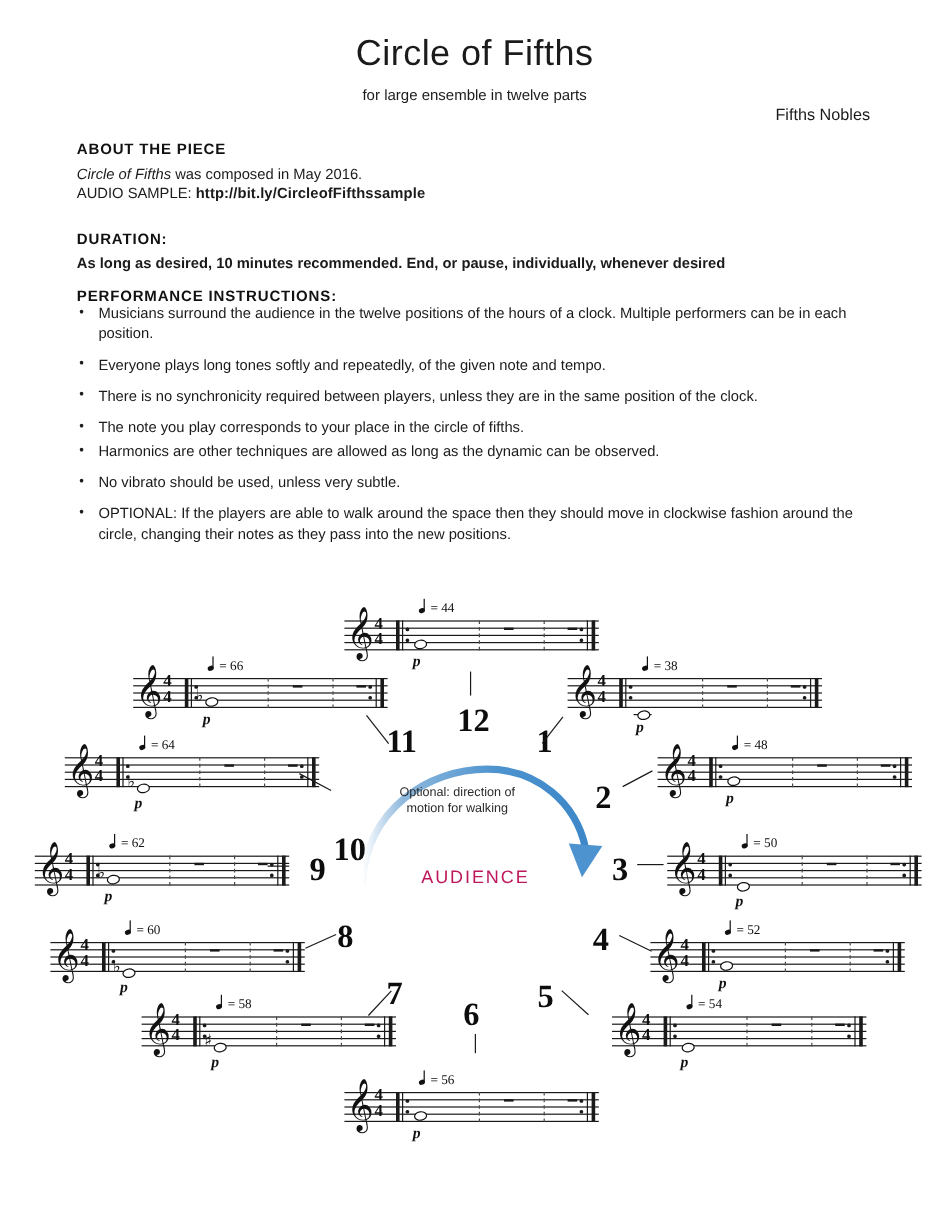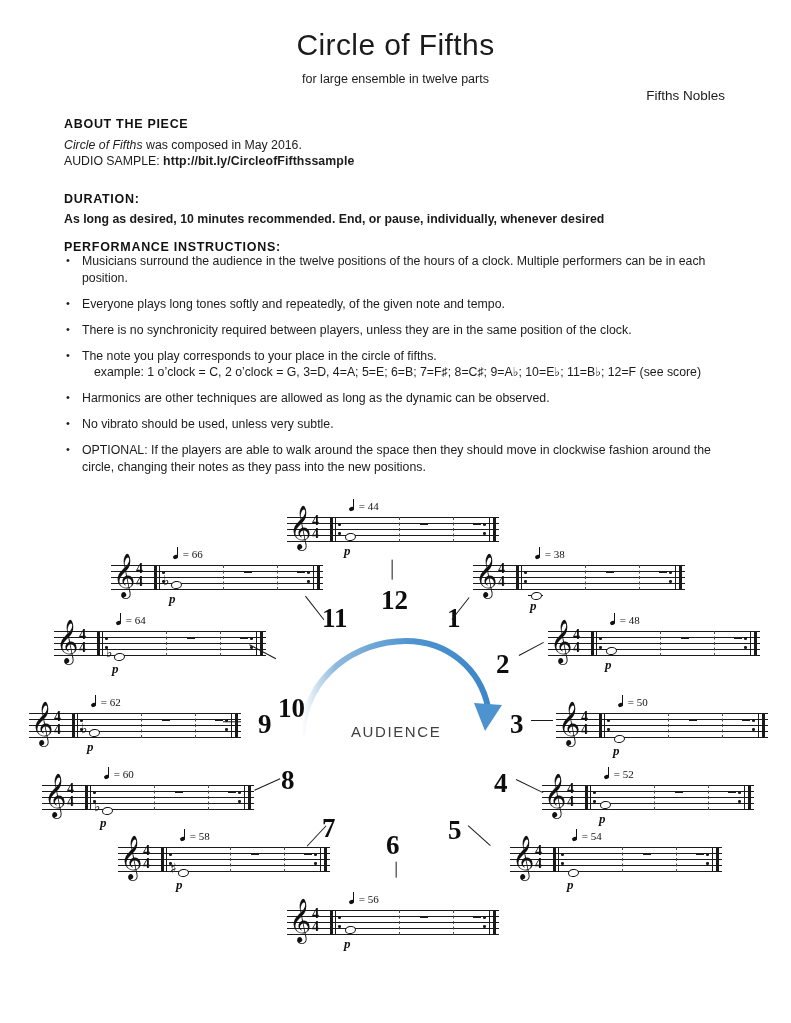--- a/index.html
+++ b/index.html
@@ -255,21 +255,21 @@
     background: #1a1a1a;
     height: 1.3px;
     transform-origin: 0 50%;
   }
 
   
   .audience {
     position: absolute;
     font-size: 15px;
     letter-spacing: 1.6px;
-    color: #404040;
+    color: #be185d;
   }
   .arrowcap {
     position: absolute;
     font-size: 10.5px;
     line-height: 14px;
     text-align: center;
     color: #2b2b2b;
     width: 160px;
   }
   #arrowsvg { position: absolute; left: 292px; top: 630px; }
@@ -303,41 +303,44 @@
 
   <div class="section-head" style="top:192px;">DURATION:</div>
   <div class="para" style="top:211px;font-weight:bold;">As long as desired, 10 minutes recommended. End, or pause, individually, whenever desired</div>
 
   <div class="section-head" style="top:240px;">PERFORMANCE INSTRUCTIONS:</div>
   <ul class="bullets">
     <li>Musicians surround the audience in the twelve positions of the hours of a clock. Multiple performers can be in each position.</li>
     <li>Everyone plays long tones softly and repeatedly, of the given note and tempo.</li>
     <li>There is no synchronicity required between players, unless they are in the same position of the clock.</li>
     <li style="margin-bottom:4px;">The note you play corresponds to your place in the circle of fifths.</li>
-    <li class="noDot">example: 1 o’clock = C, 2 o’clock = G, 3=D, 4=A; 5=E; 6=B; 7=F♯; 8=C♯; 9=A♭; 10=E♭; 11=B♭; 12=F  (see score)</li>
     <li>Harmonics are other techniques are allowed as long as the dynamic can be observed.</li>
     <li>No vibrato should be used, unless very subtle.</li>
     <li>OPTIONAL: If the players are able to walk around the space then they should move in clockwise fashion around the circle, changing their notes as they pass into the new positions.</li>
   </ul>
 
   <div id="clock">
 
     <svg id="arrowsvg" width="220" height="110" viewBox="0 0 220 110" style="left:296px; top:138px;">
       <defs>
         <linearGradient id="ag" x1="0" y1="0" x2="1" y2="0">
           <stop offset="0%" stop-color="#ffffff"></stop>
           <stop offset="18%" stop-color="#8fb9dd"></stop>
           <stop offset="60%" stop-color="#4d93cf"></stop>
           <stop offset="100%" stop-color="#3d87c8"></stop>
         </linearGradient>
       </defs>
       <path d="M6,102 C10,42 60,8 110,8 C152,8 184,36 192,74" fill="none" stroke="url(#ag)" stroke-width="6" stroke-linecap="round"></path>
       <polygon points="178,70 206,72 189,98" fill="#4d93cf"></polygon>
     </svg>
 
+    <div class="arrowcap" style="left:301px; top:158px;">
+      <div>Optional: direction of</div>
+      <div>motion for walking</div>
+    </div>
 
     <div class="audience" style="left:351px; top:228px;">AUDIENCE</div>
 
     <div class="hour" style="left:381px; top:92px;">12</div>
     <div class="hour" style="left:447px; top:110px;">1</div>
     <div class="hour" style="left:496px; top:156px;">2</div>
     <div class="hour" style="left:510px; top:216px;">3</div>
     <div class="hour" style="left:494px; top:275px;">4</div>
     <div class="hour" style="left:448px; top:322px;">5</div>
     <div class="hour" style="left:386px; top:337px;">6</div>

